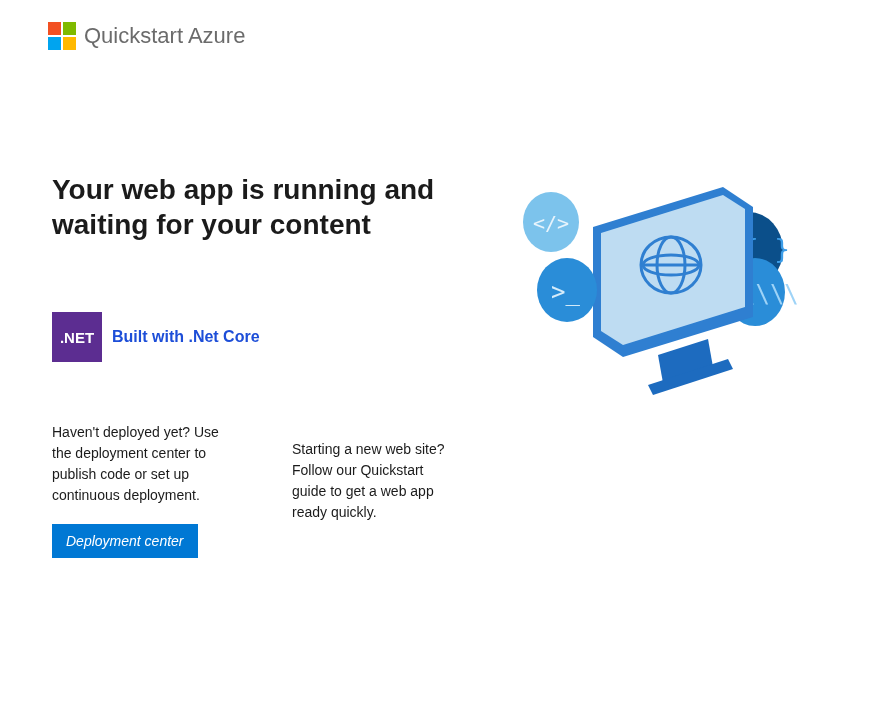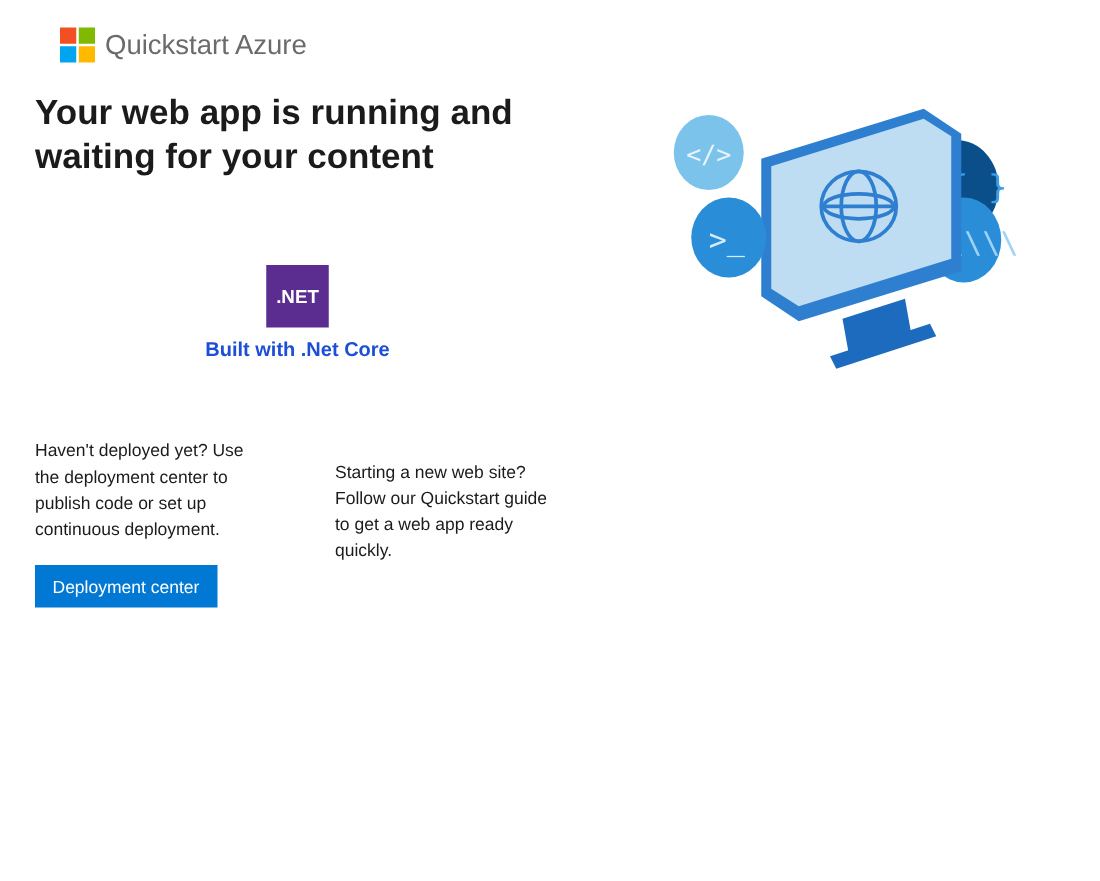--- a/index.html
+++ b/index.html
@@ -28,43 +28,43 @@
     .ms-logo .sq:nth-child(3){ background:#00a4ef; }
     .ms-logo .sq:nth-child(4){ background:#ffb900; }
     .header-title {
       font-size: 22px;
       font-weight: 400;
       color: #6b6b6b;
       letter-spacing: 0;
     }
     .main {
       display: flex;
-      padding: 0 28px;
-      gap: 56px;
+      padding: 0 52px;
+      margin-top: 100px;
+      gap: 28px;
     }
     .content-left { flex: 1; max-width: 420px; }
     .page-title {
       font-size: 28px;
       font-weight: 600;
       color: #1b1b1b;
       line-height: 1.25;
     }
     .page-desc {
       margin-top: 48px;
       font-size: 15px;
       font-weight: 400;
       color: #1b1b1b;
       line-height: 1.55;
     }
     .net-block {
       margin-top: 70px;
       display: flex;
       align-items: center;
       gap: 10px;
-      flex-direction: column;
     }
     .net-badge {
       width: 50px;
       height: 50px;
       background: #5c2d91;
       color: #fff;
       font-size: 15px;
       font-weight: 600;
       display: flex;
       align-items: center;
@@ -89,20 +89,21 @@
       margin-bottom: 18px;
     }
     .btn {
       display: inline-block;
       background: #0078d4;
       color: #fff;
       font-size: 14px;
       padding: 9px 14px;
       border: none;
       cursor: pointer;
+      font-style: italic;
     }
     .illustration {
       flex: 0 0 340px;
       display:flex;
       align-items:flex-start;
       justify-content:center;
       padding-top: 10px;
     }
   </style>
 </head>

